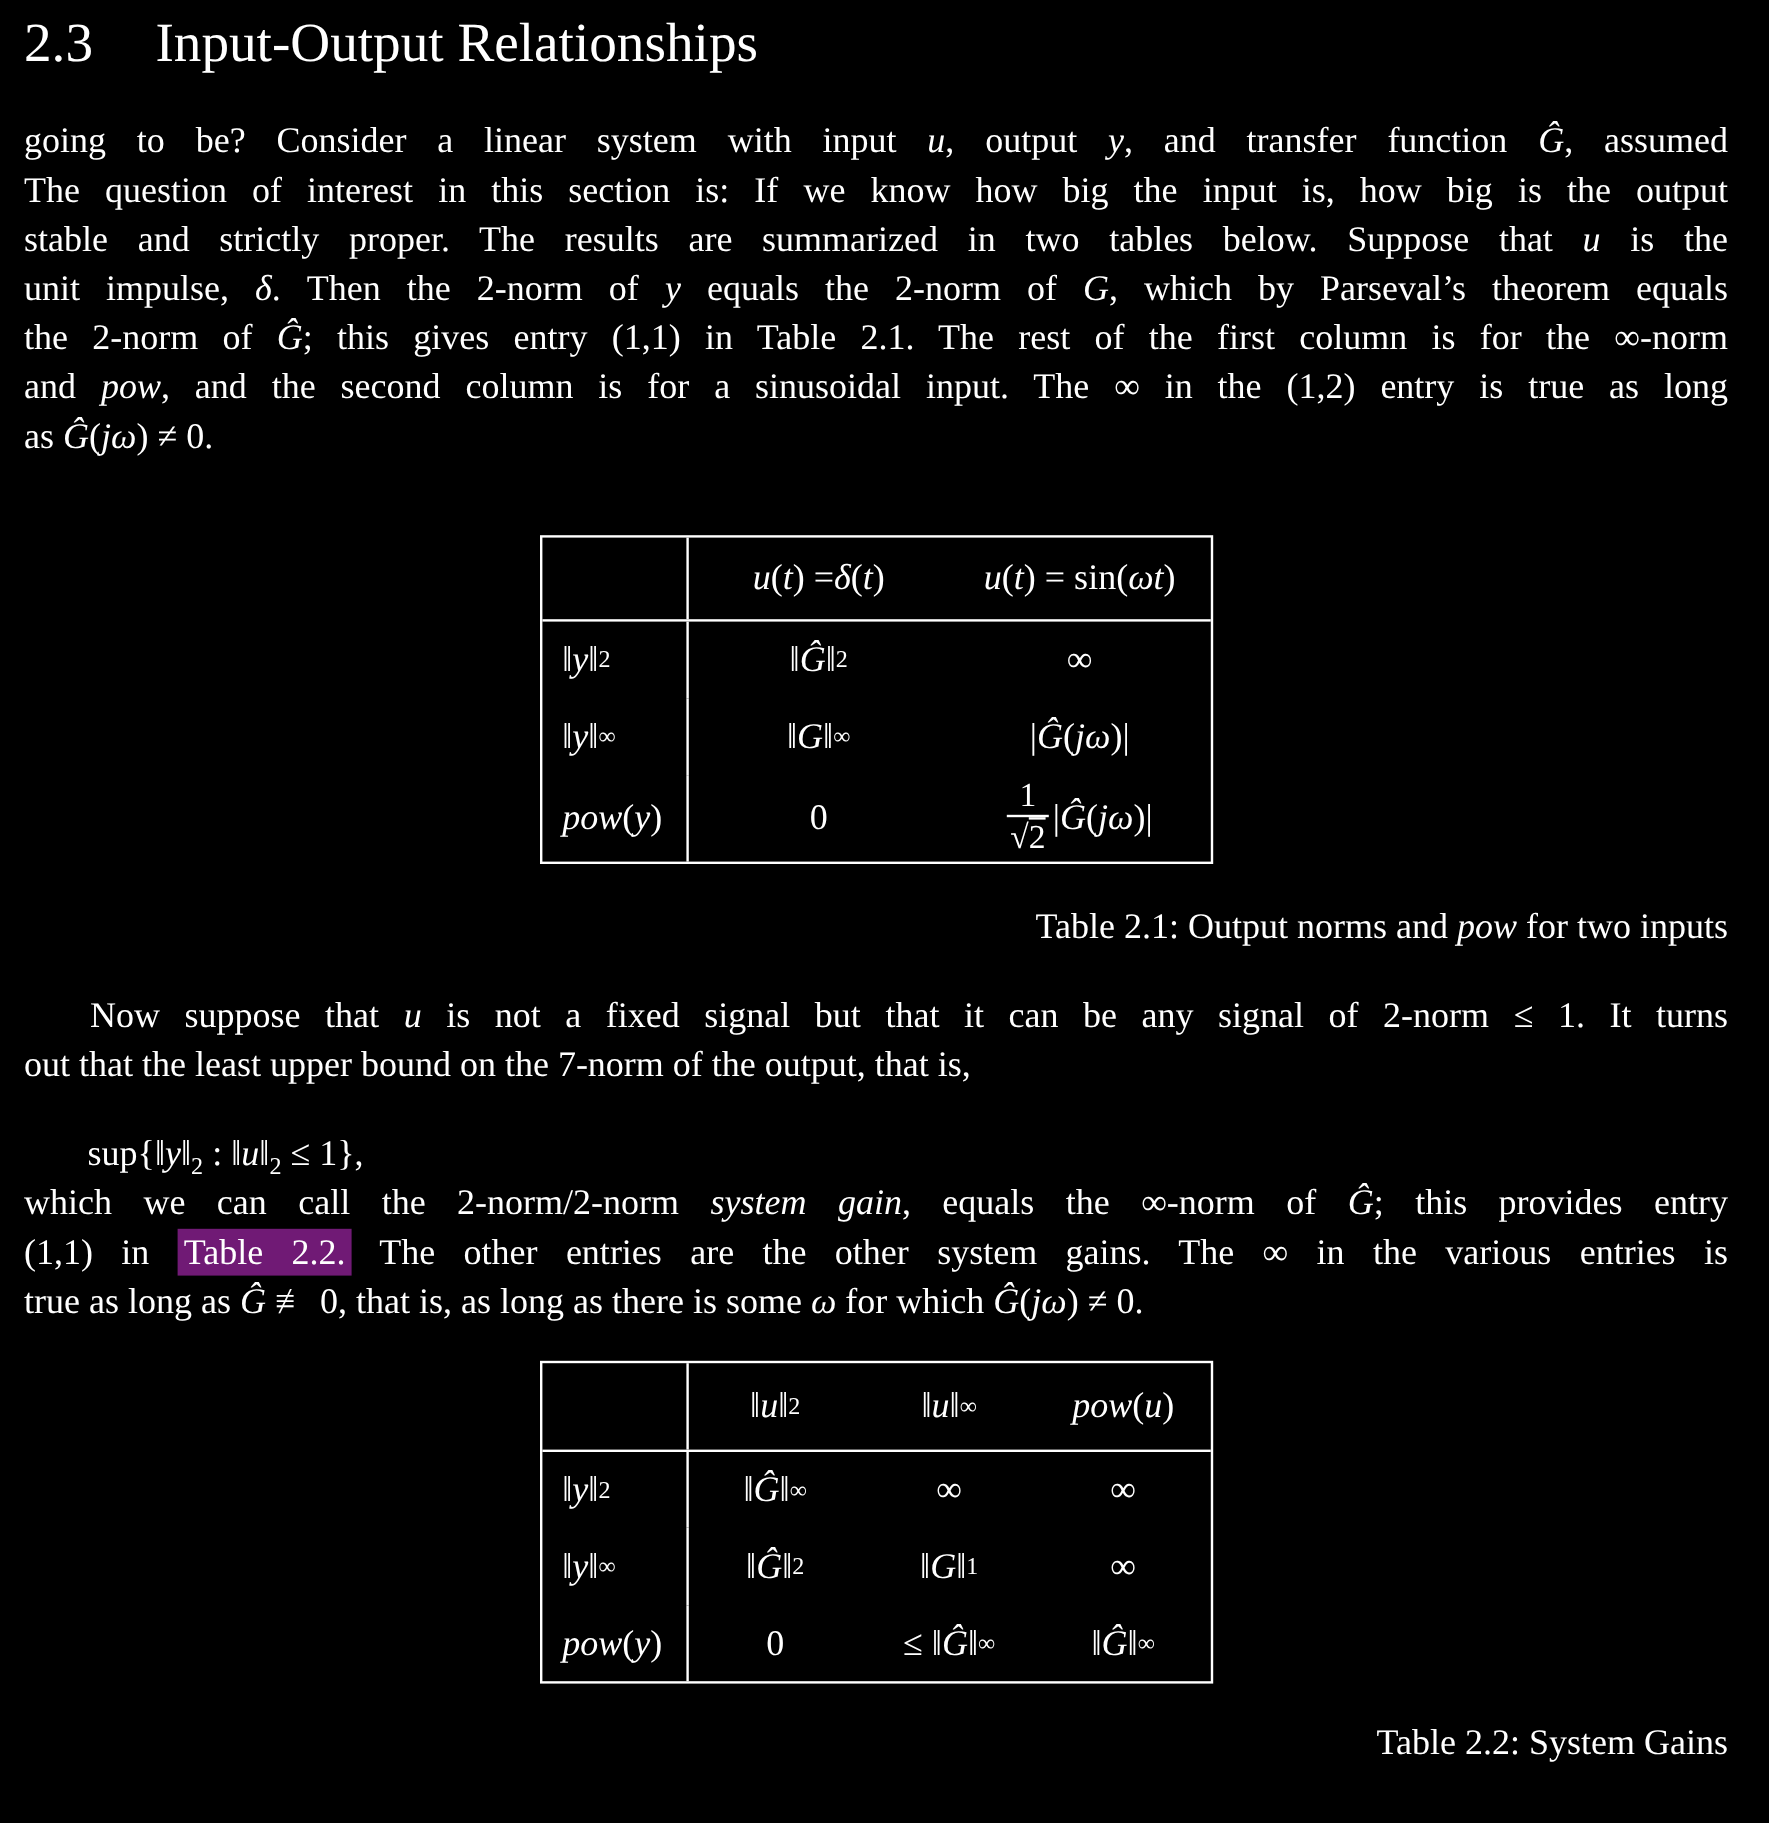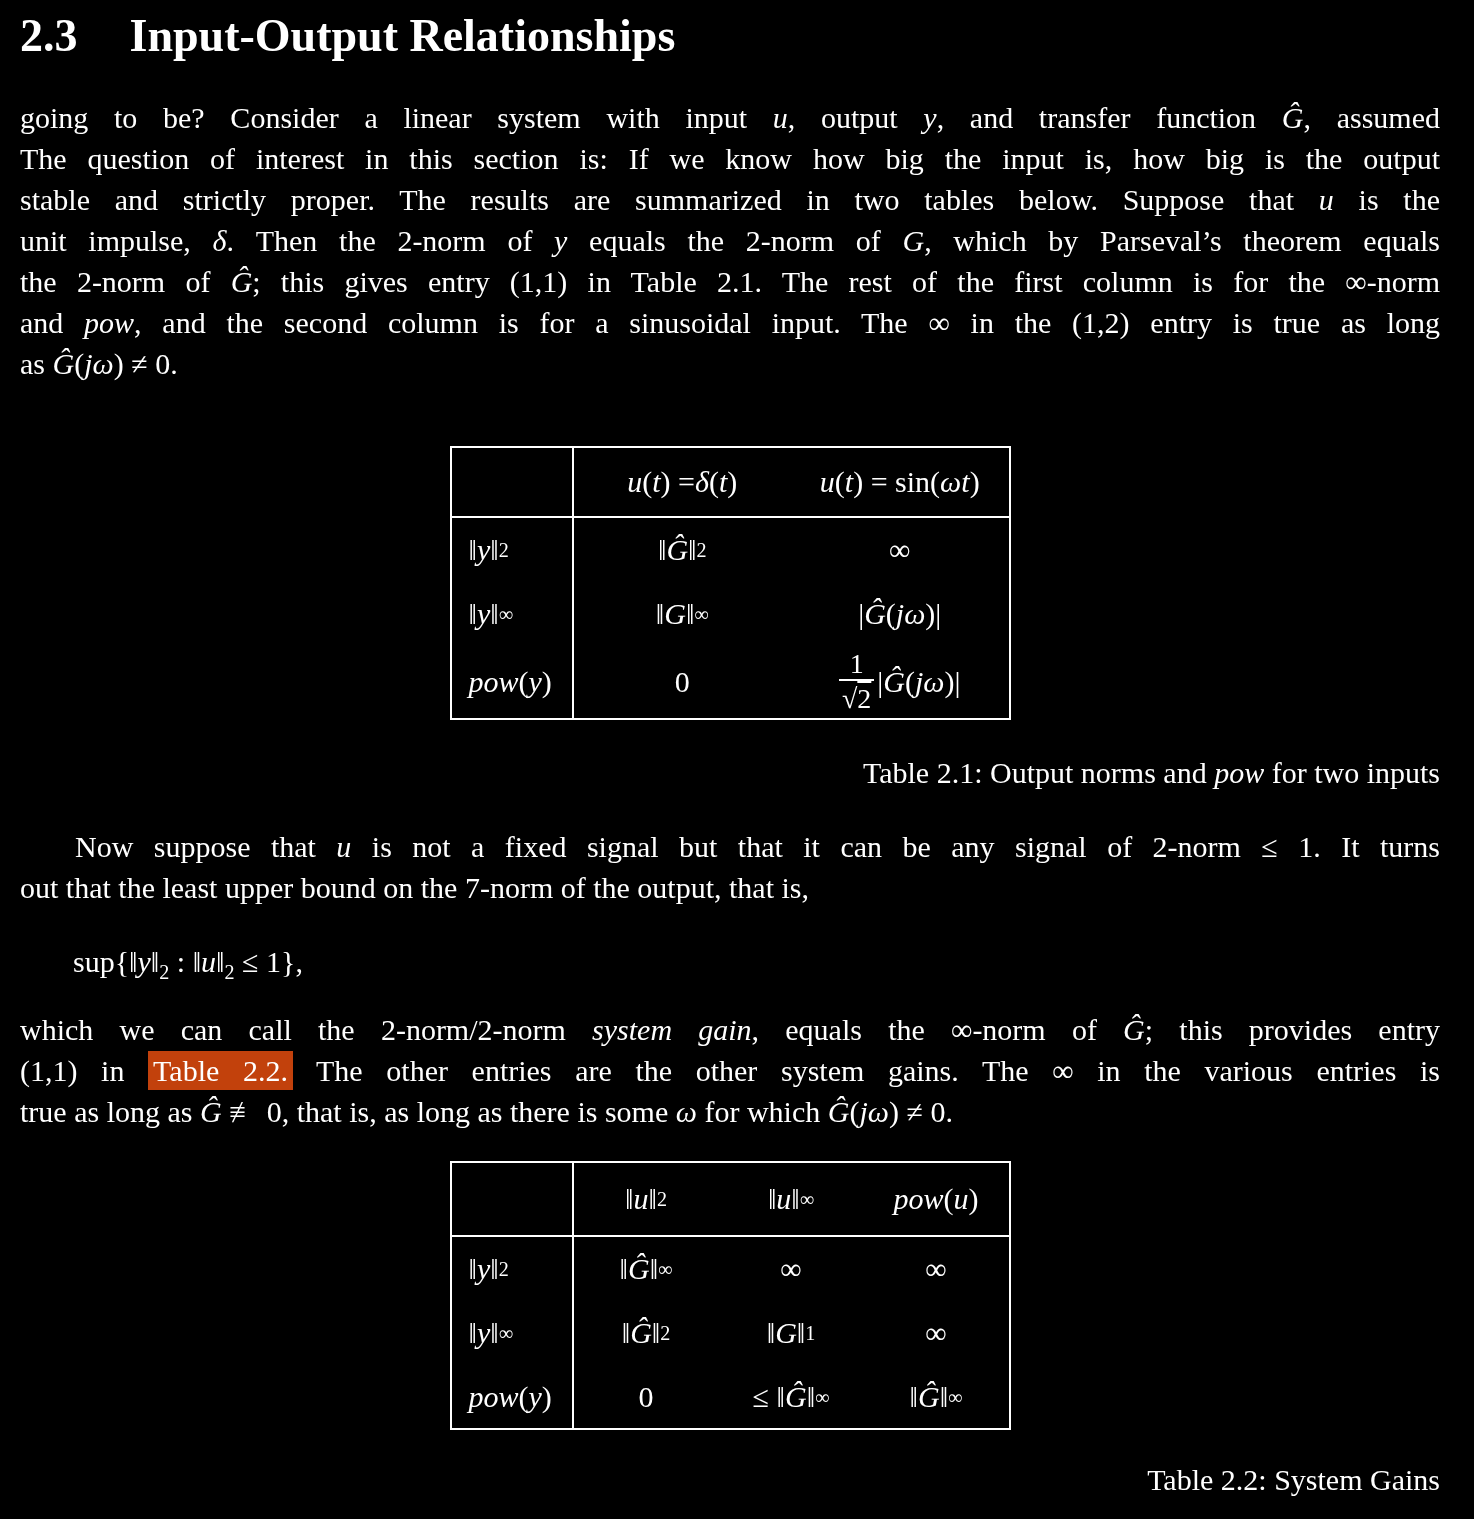--- a/index.html
+++ b/index.html
@@ -9,45 +9,45 @@
     background: #000000;
     color: #ffffff;
     font-family: "Liberation Serif", "DejaVu Serif", serif;
     font-size: 30px;
     overflow: hidden;
   }
   .page { width: 1474px; height: 1519px; padding: 10px 34px 0 20px; }
 
   .heading {
     margin: 0; padding: 0;
-    font-size: 46px; font-weight: bold;
+    font-size: 46px; font-weight: normal;
     line-height: 52px;
     display: flex;
   }
   .sec-num { margin-right: 52px; }
 
   .para { margin: 0; }
   .p1 { margin-top: 35px; }
   .p2 { margin-top: 33px; }
-  .p3 { margin-top: 27px; }
+  .p3 { }
 
   .pline {
     line-height: 41px;
     text-align: justify;
     text-align-last: justify;
     white-space: normal;
   }
   .plast { text-align-last: left; }
   .indent { text-indent: 55px; margin-top: 16px; }
 
   i { font-style: italic; }
   sub { font-size: 67%; vertical-align: sub; line-height: 0; }
 
   .hl {
-    background: #c2410c;
+    background: #701a75;
     padding: 3px 5px;
   }
 
   .equation {
     margin: 33px 0 0 53px;
     line-height: 41px;
     text-align: center;
     text-align-last: left;
   }
 

